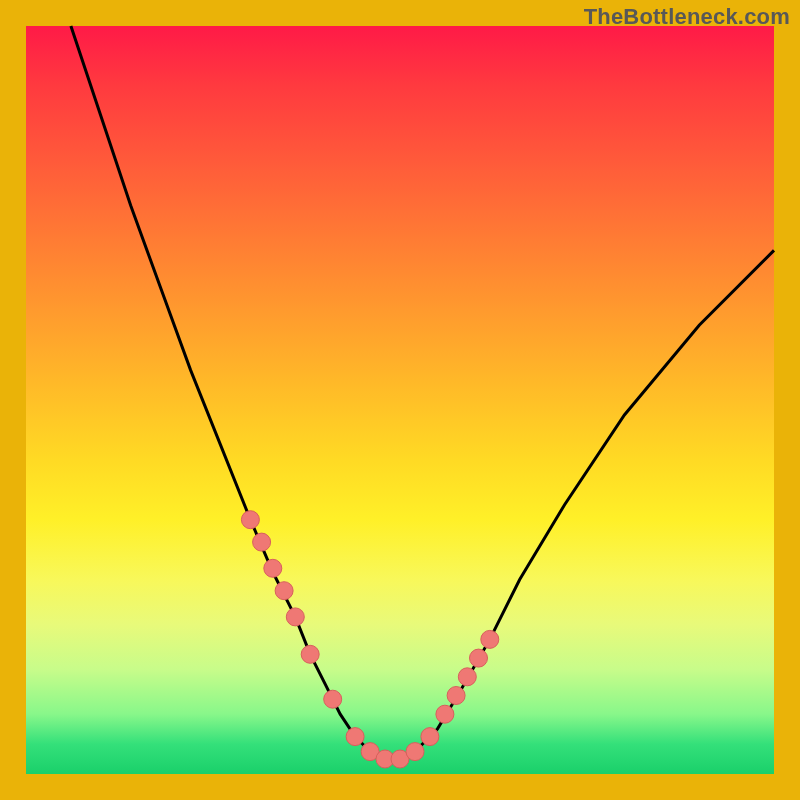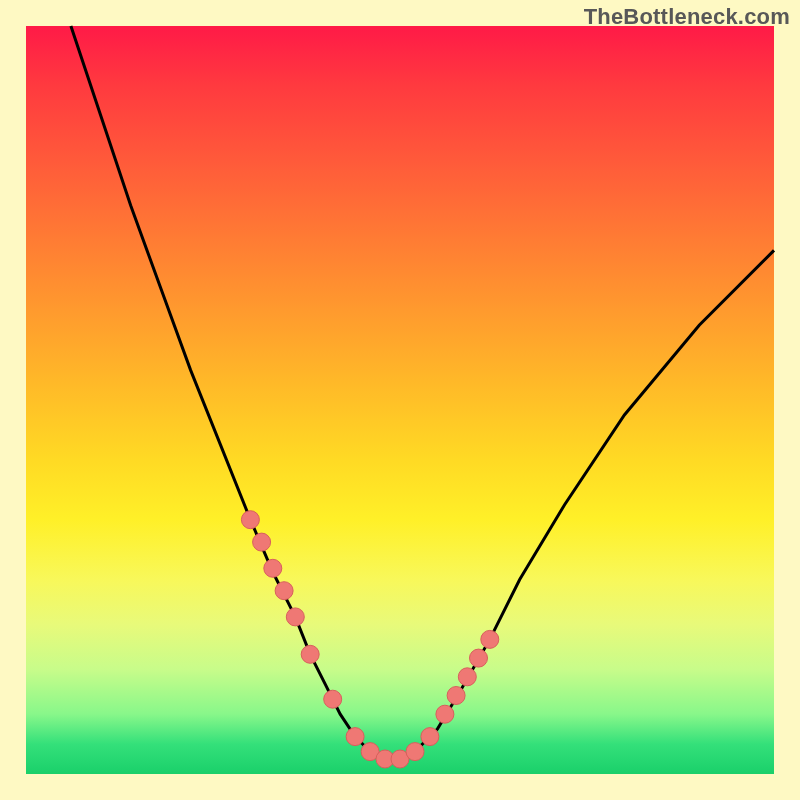--- a/index.html
+++ b/index.html
@@ -8,21 +8,21 @@
     width: 800px;
     height: 800px;
     background: #000;
     overflow: hidden;
     font-family: Arial, Helvetica, sans-serif;
   }
   .stage {
     position: relative;
     width: 800px;
     height: 800px;
-    background: #fef9c3;
+    background: #eab308;
   }
   .plot {
     position: absolute;
     left: 26px;
     top: 26px;
     width: 748px;
     height: 748px;
     
     background: linear-gradient(to bottom,
       #ff1a47 0%,

